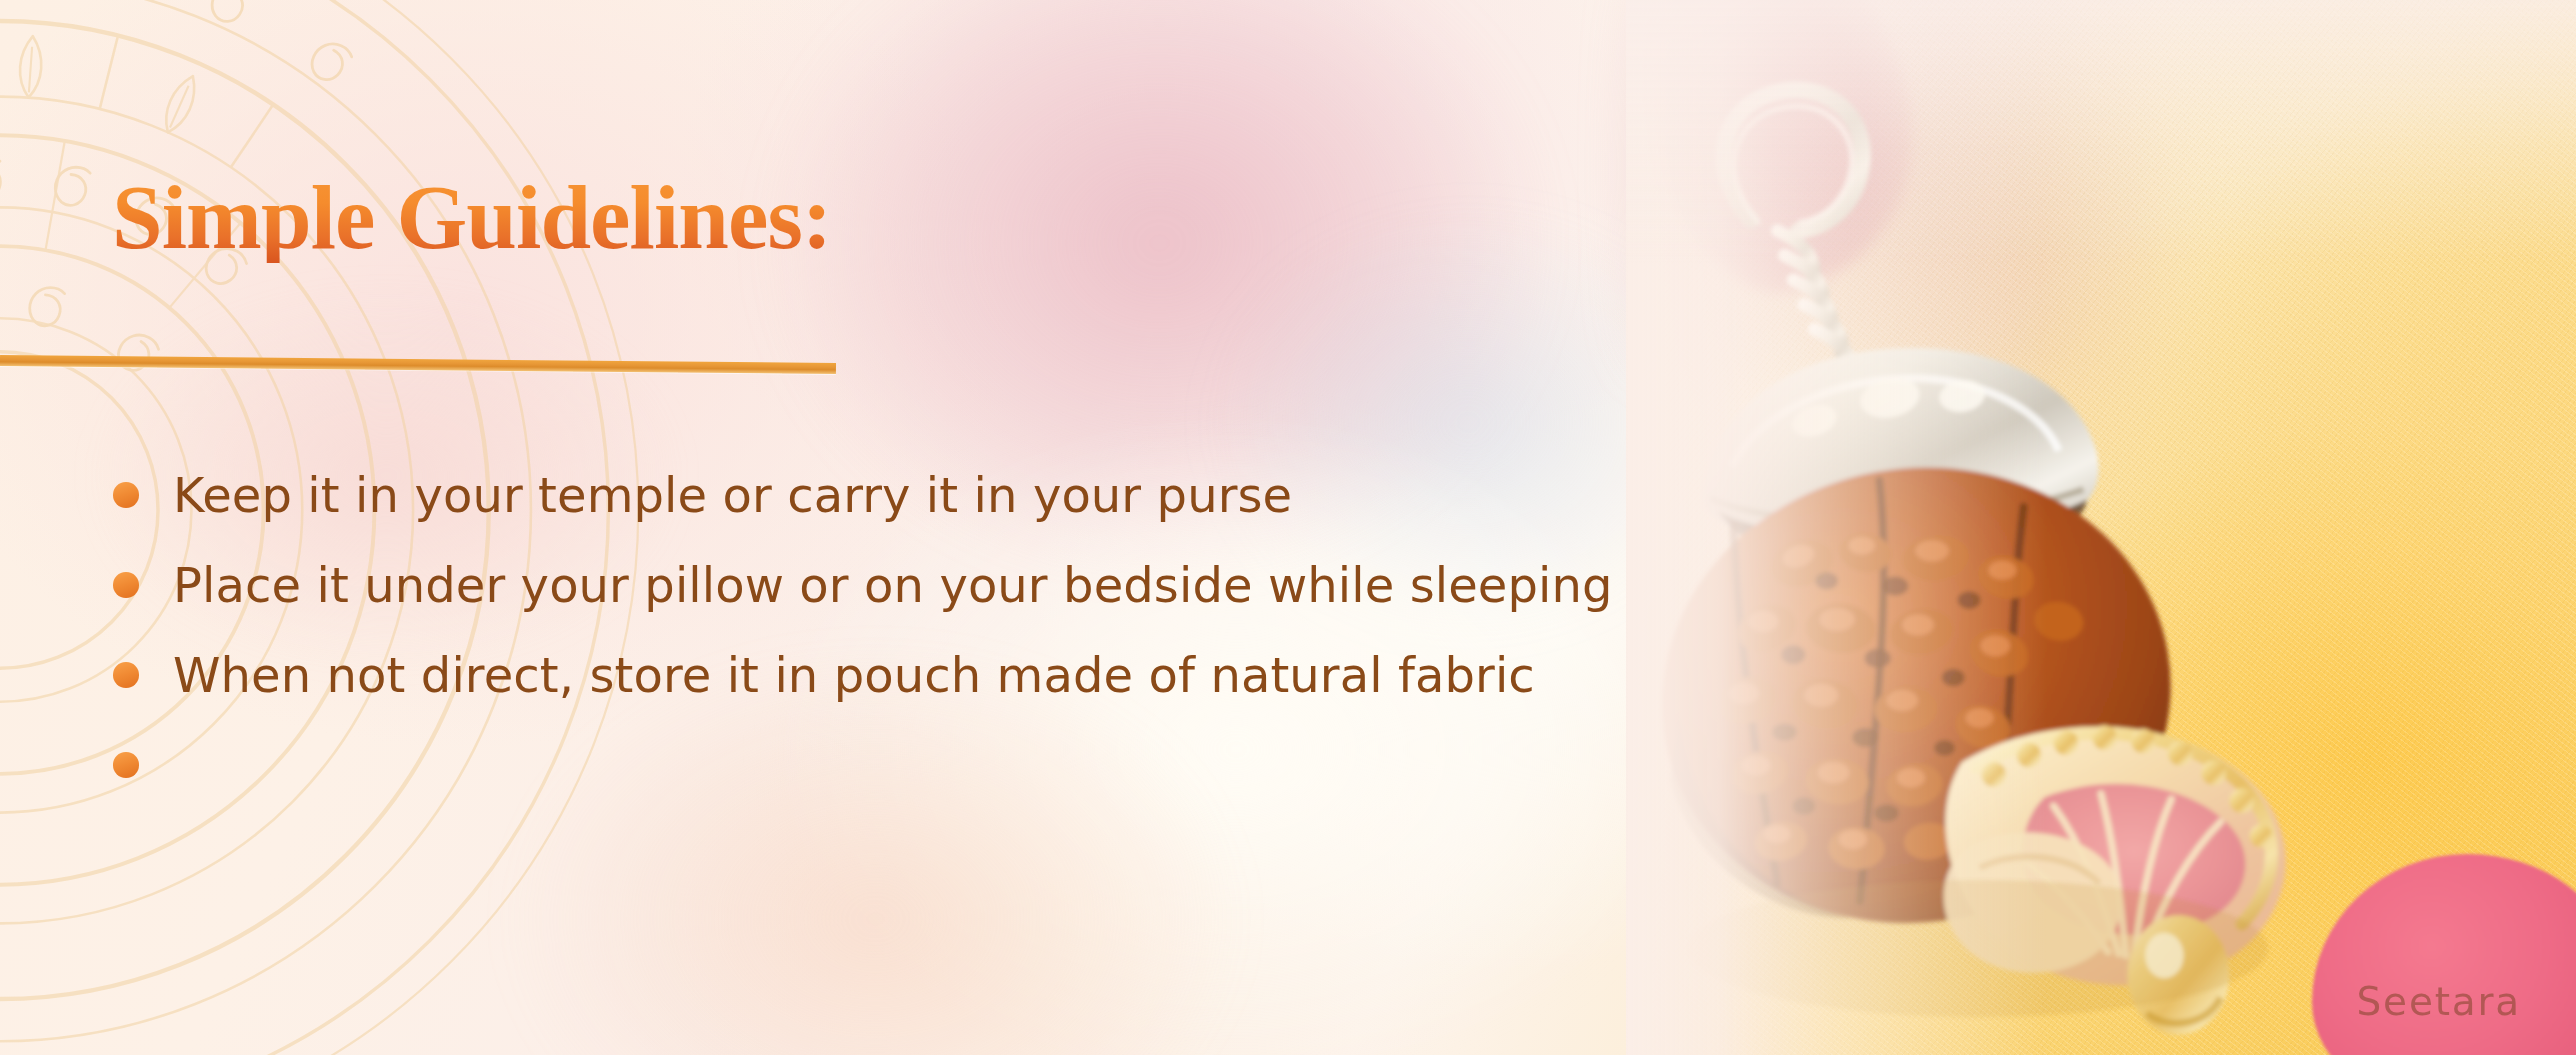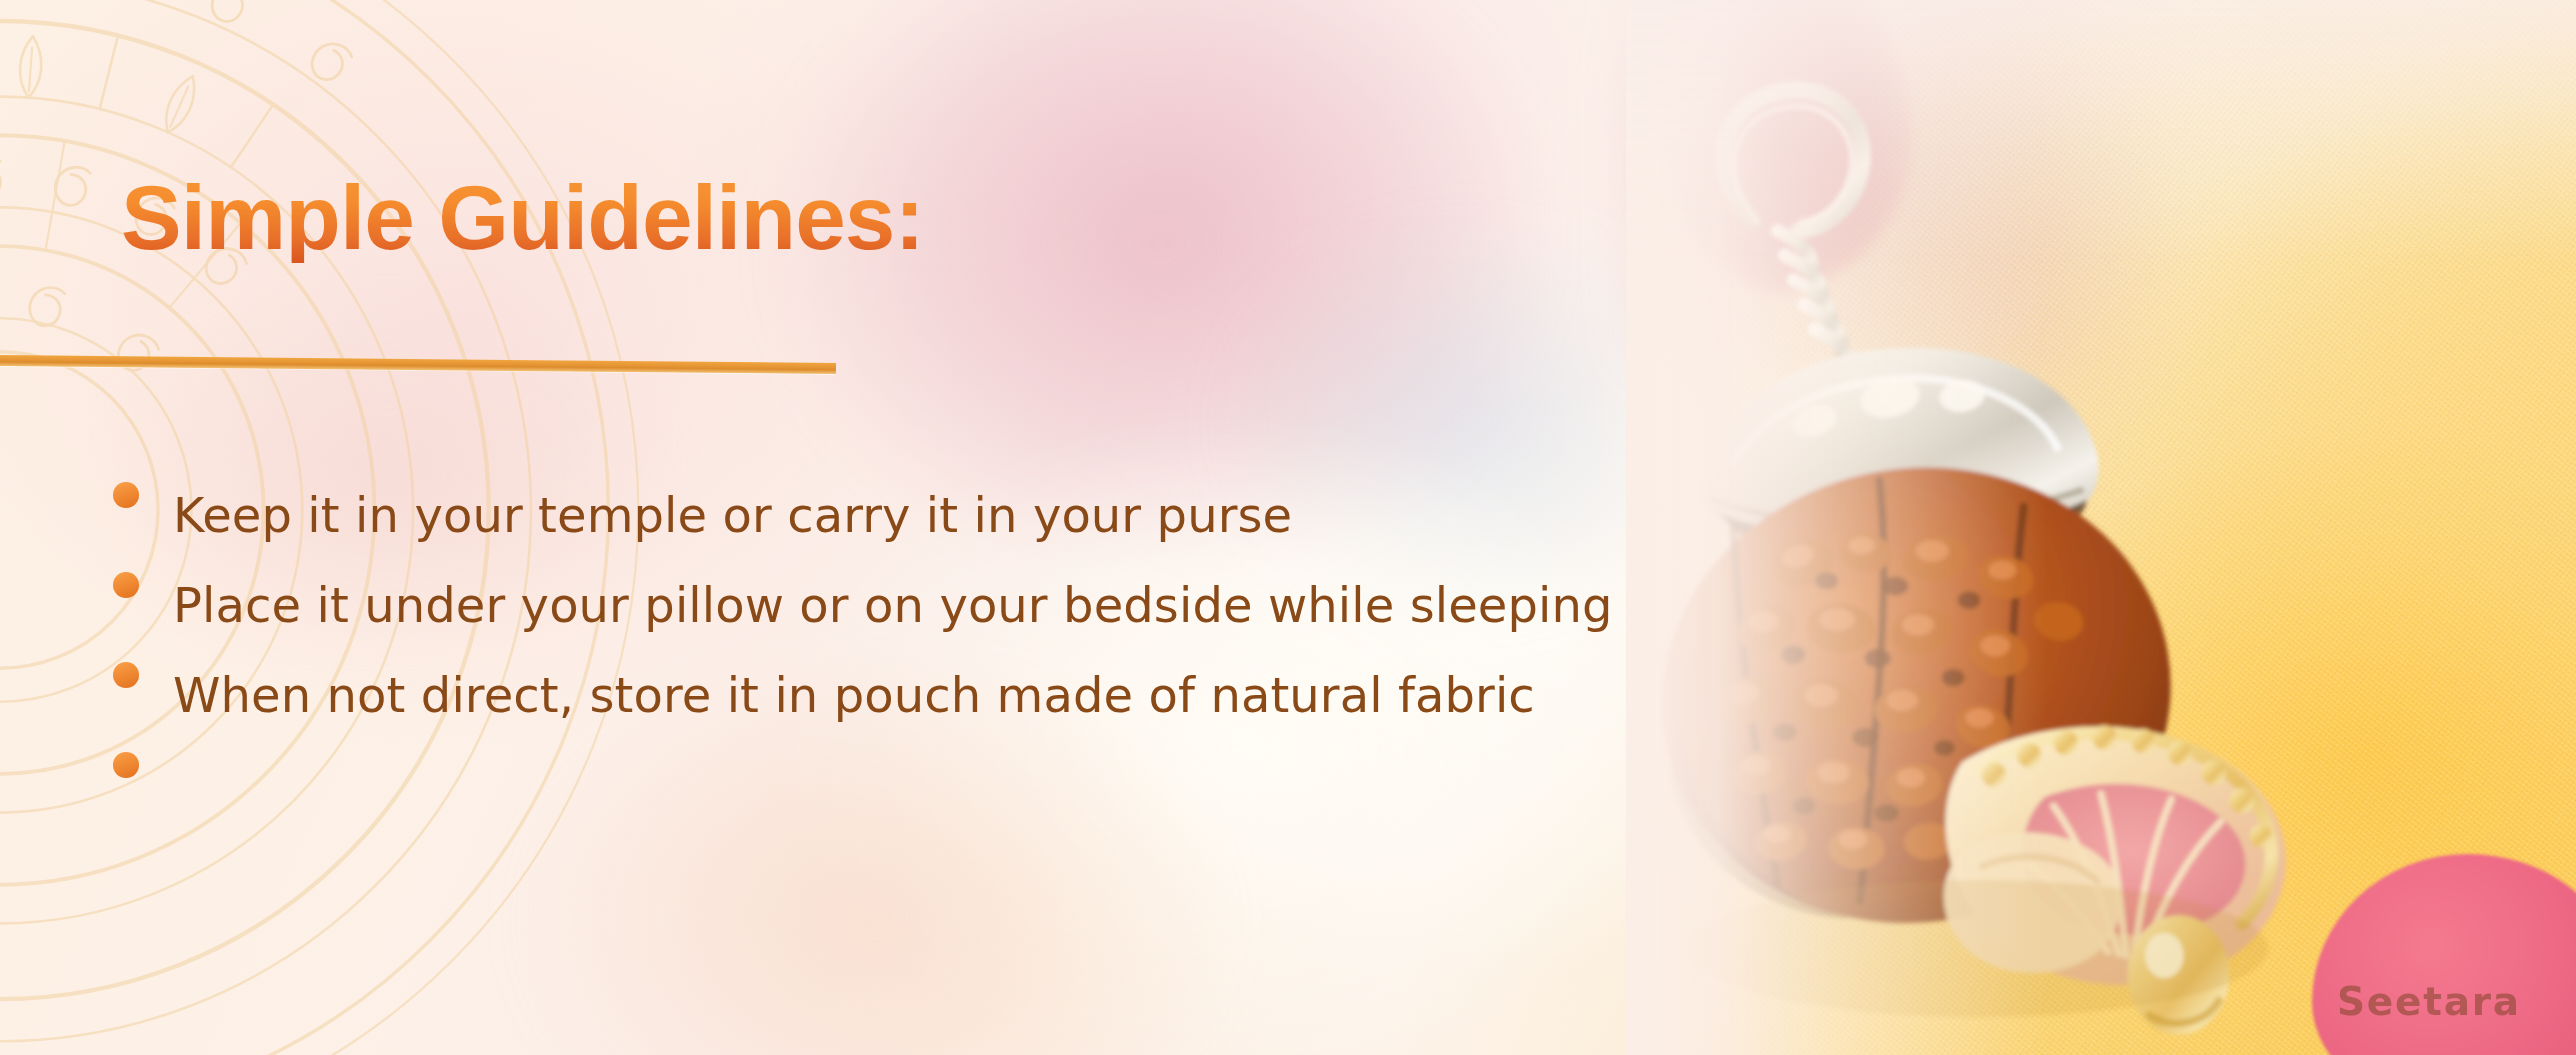--- a/index.html
+++ b/index.html
@@ -155,24 +155,24 @@
 
   
   .content {
     position: absolute;
     left: 0; top: 0;
     width: 100%; height: 100%;
   }
 
   .page-title {
     position: absolute;
-    left: 121px;
+    left: 112px;
     top: 172px;
     margin: 0;
-    font-family: Liberation Sans, sans-serif;
+    font-family: Liberation Serif, serif;
     font-size: 91px;
     font-weight: 700;
     letter-spacing: -0.9px;
     line-height: 1.0;
     background: linear-gradient(180deg, #f79535 0%, #f58c2d 34%, #e9712a 72%, #d9551f 100%);
     -webkit-background-clip: text;
     background-clip: text;
     color: transparent;
     -webkit-text-fill-color: transparent;
     white-space: nowrap;
@@ -196,21 +196,21 @@
     top: 450px;
     margin: 0;
     padding: 0;
     list-style: none;
   }
   .guideline-item {
     position: relative;
     height: 90px;
     padding-left: 67px;
     display: flex;
-    align-items: flex-end;
+    align-items: center;
   }
   .guideline-bullet {
     position: absolute;
     left: 7px;
     top: 32px;
     width: 25.5px;
     height: 25.5px;
     border-radius: 50%;
     background: linear-gradient(160deg, #f9a14a 0%, #f08a33 48%, #e2701f 100%);
   }
@@ -223,21 +223,21 @@
     line-height: 1.05;
     white-space: nowrap;
   }
 
   .brand-watermark {
     position: absolute;
     right: 55px;
     bottom: 32px;
     font-family: "DejaVu Sans", sans-serif;
     font-size: 39px;
-    font-weight: 700;
+    font-weight: 400;
     letter-spacing: 1.8px;
     color: rgba(140,72,52,0.62);
     user-select: none;
   }
 </style>
 </head>
 <body>
 
 <div id="banner">
 

